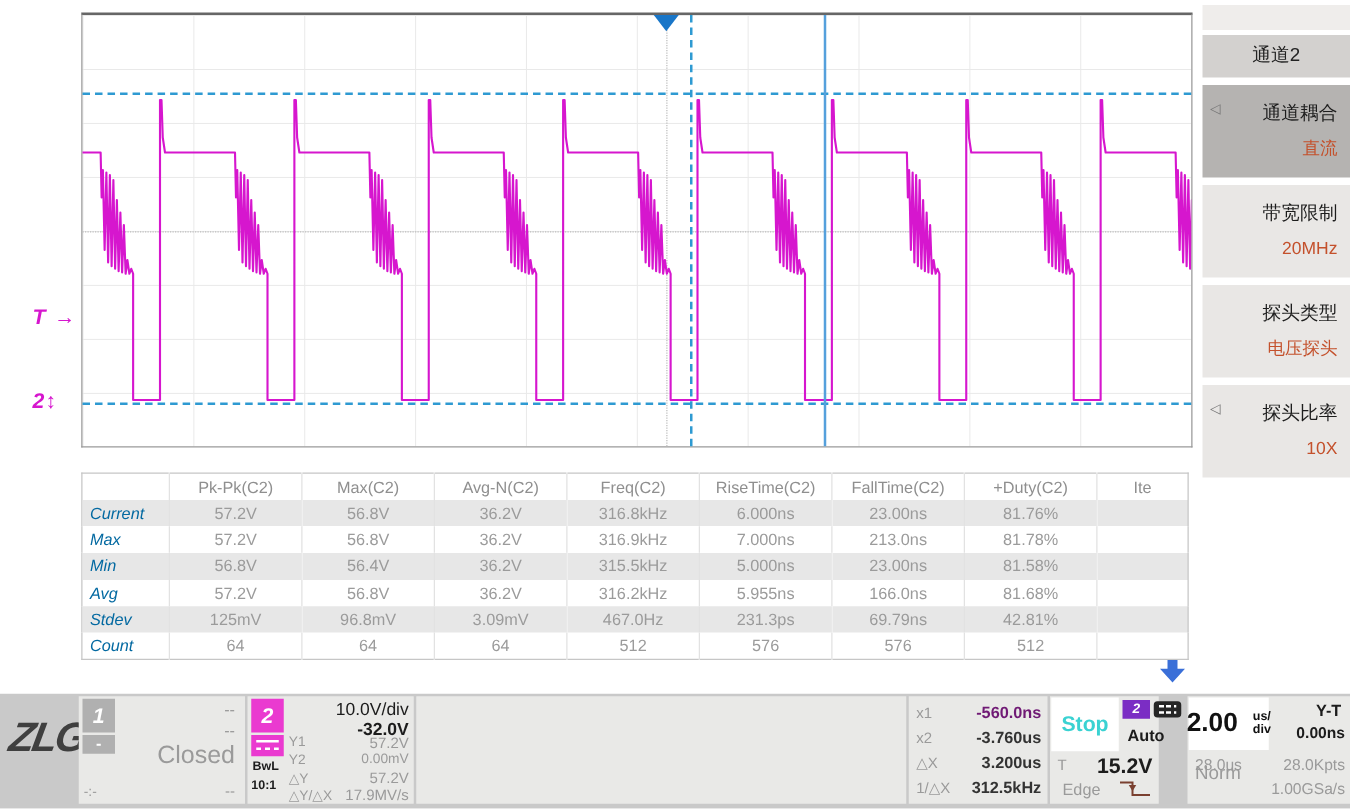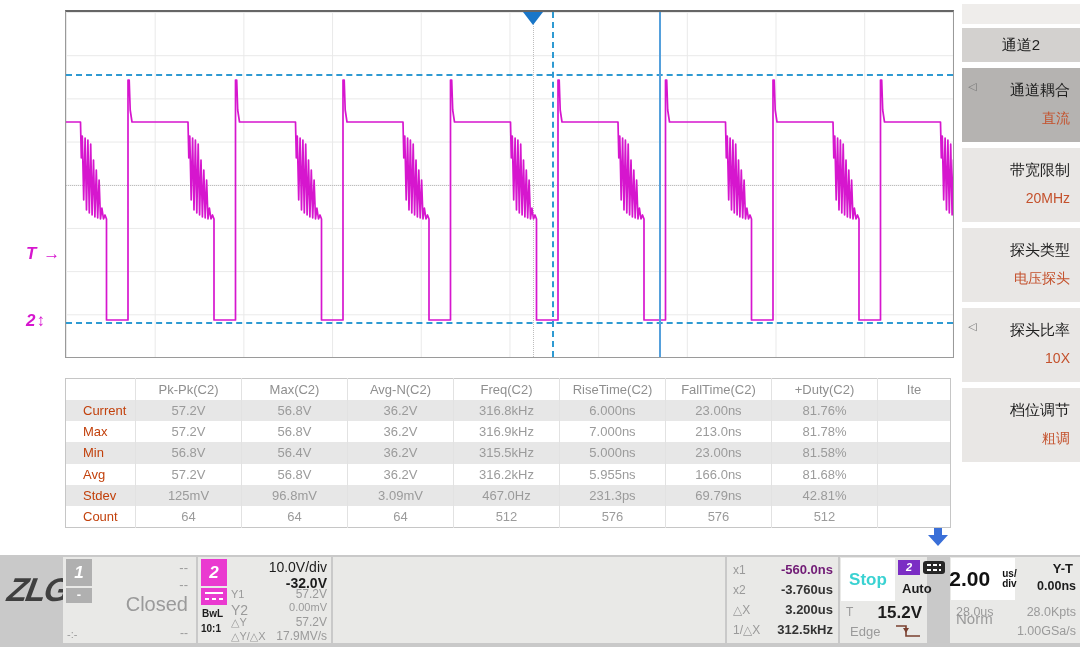--- a/index.html
+++ b/index.html
@@ -25,21 +25,21 @@
   .side-marker{position:absolute;color:#d616ce;font-weight:bold;font-style:italic;
                font-size:17px;letter-spacing:1px;}
   #t-marker{left:26px;top:244px;}
   #ch2-marker{left:26px;top:311px;}
 
   
   #mtable{position:absolute;left:65px;top:378px;width:886px;height:150px;border-collapse:collapse;
           table-layout:fixed;font-size:13px;color:#9b9b9b;border:1px solid #c6c6c6;}
   #mtable th{font-weight:normal;color:#8f8f8f;text-align:center;overflow:hidden;white-space:nowrap;}
   #mtable td{text-align:center;overflow:hidden;white-space:nowrap;}
-  #mtable td.rl{text-align:left;padding-left:17px;color:#c2410c;}
+  #mtable td.rl{text-align:left;padding-left:6px;color:#0369a1;font-style:italic;}
   #mtable tr{height:21px;}
   #mtable tr.stripe{background:#e7e7e7;}
   #mtable td,#mtable th{border-left:1px solid #e2e2e2;}
   #mtable td:first-child,#mtable th:first-child{border-left:none;}
 
   #scroll-arrow{position:absolute;left:926px;top:527px;cursor:pointer;}
 
   
   #sidebar{position:absolute;left:962px;top:0;width:118px;height:555px;background:#fff;}
   .sb-strip{position:absolute;left:0;top:4px;width:118px;height:20px;background:#efedeb;}
@@ -228,24 +228,20 @@
     </div>
     <div class="sb-item" style="top:228px">
       <div class="sb-label">探头类型</div>
       <div class="sb-value">电压探头</div>
     </div>
     <div class="sb-item" style="top:308px">
       <span class="sb-arrow">◁</span>
       <div class="sb-label">探头比率</div>
       <div class="sb-value">10X</div>
     </div>
-    <div class="sb-item" style="top:388px">
-      <div class="sb-label">档位调节</div>
-      <div class="sb-value">粗调</div>
-    </div>
   </div>
 
   <div id="bottombar">
     <div id="logo"><span>ZLG</span><sup>®</sup></div>
 
     <div class="panel" id="p-ch1">
       <div class="chbadge" id="badge1">1</div>
       <div id="badge1b">-</div>
       <div class="pos gtxt" style="right:8px;top:3px;font-size:13px">--</div>
       <div class="pos gtxt" style="right:8px;top:20px;font-size:13px">--</div>
@@ -259,21 +255,21 @@
       <div class="pos ktxt" style="right:4px;top:2px;font-size:14px;font-weight:normal">10.0V/div</div>
       <div class="pos ktxt" style="right:4px;top:18px;font-size:14px;font-weight:bold">-32.0V</div>
       <div id="coupling-icon">
           <i class="l1"></i>
           <i class="l2"></i>
         </div>
       <div class="pos ktxt" style="left:4px;top:51px;font-size:10px;font-weight:bold">BwL</div>
       <div class="pos ktxt" style="left:3px;top:66px;font-size:10px;font-weight:bold">10:1</div>
       <div class="pos gtxt" style="left:33px;top:31px;font-size:11px">Y1</div>
       <div class="pos gtxt" style="right:4px;top:30px;font-size:12px">57.2V</div>
-      <div class="pos gtxt" style="left:33px;top:45px;font-size:14px">Y2</div>
+      <div class="pos gtxt" style="left:33px;top:45px;font-size:11px">Y2</div>
       <div class="pos gtxt" style="right:4px;top:44px;font-size:11px">0.00mV</div>
       <div class="pos gtxt" style="left:33px;top:59px;font-size:11px">△Y</div>
       <div class="pos gtxt" style="right:4px;top:58px;font-size:12px">57.2V</div>
       <div class="pos gtxt" style="left:33px;top:73px;font-size:11px">△Y/△X</div>
       <div class="pos gtxt" style="right:4px;top:72px;font-size:12px">17.9MV/s</div>
     </div>
 
     <div class="panel" id="p-mid"></div>
 
     <div class="panel" id="p-cur">

